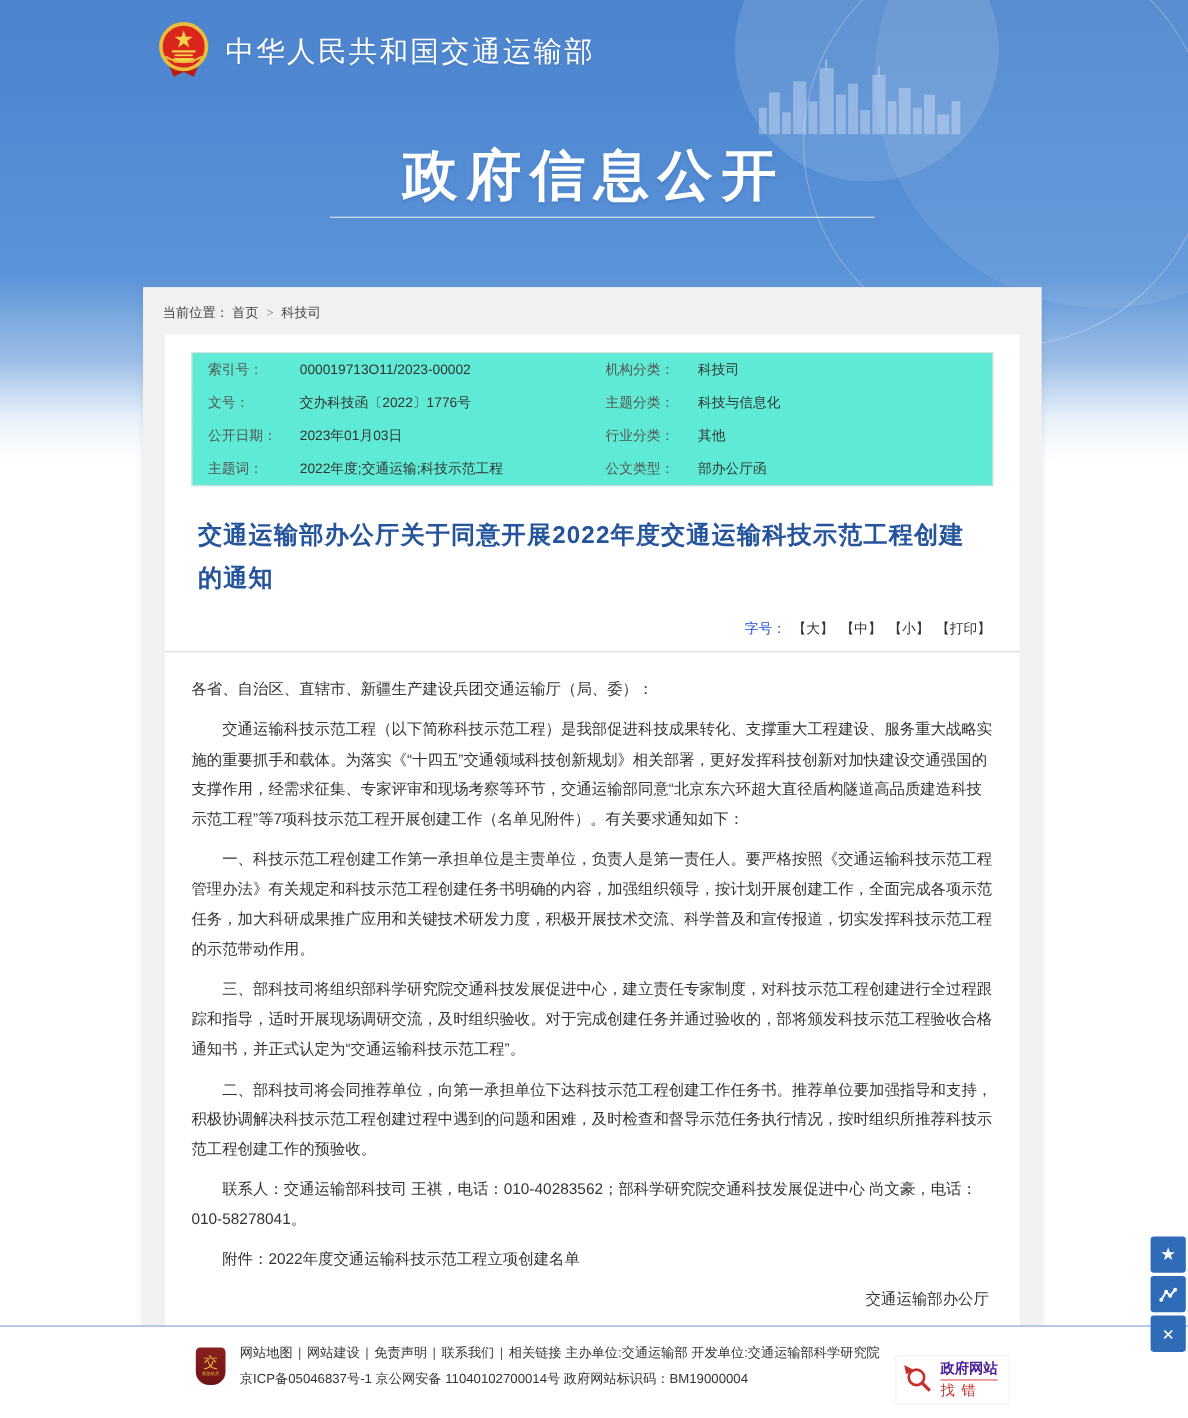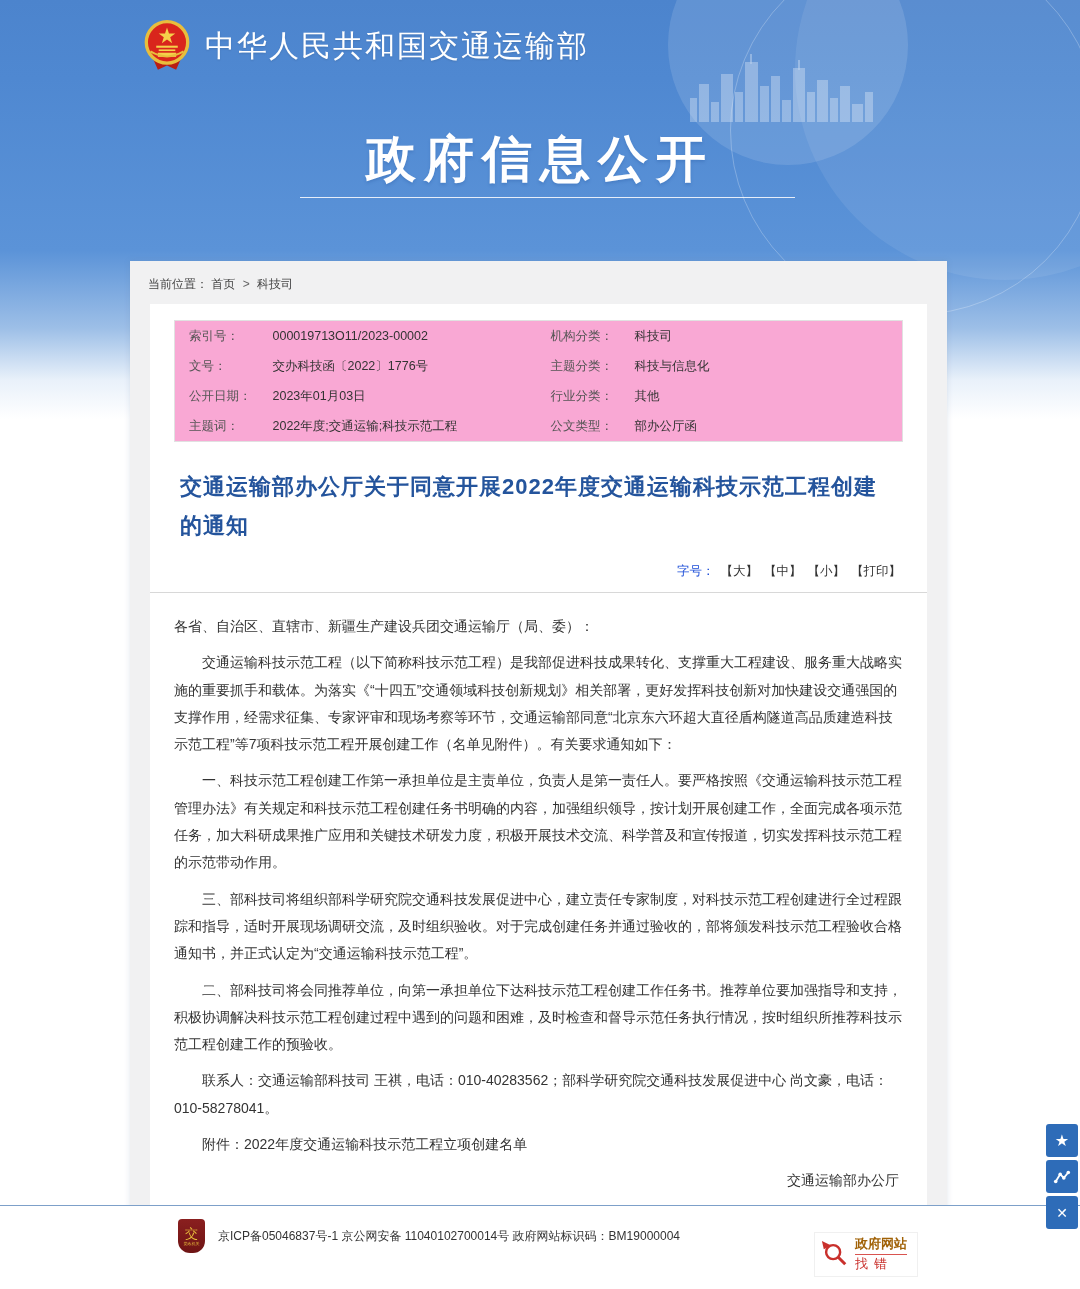--- a/index.html
+++ b/index.html
@@ -10,36 +10,36 @@
   .hero { position:absolute; top:0; left:0; width:1080px; height:432px; overflow:hidden;
     background:linear-gradient(180deg,#4c84cd 0%,#4f88d1 18%,#5b93d8 58%,#9dbfe7 76%,#e9f1fa 88%,#ffffff 97%); }
   .circle-a { position:absolute; left:668px; top:-75px; width:240px; height:240px; border-radius:50%;
     background:rgba(255,255,255,0.12); }
   .circle-b { position:absolute; left:730px; top:-55px; width:370px; height:370px; border-radius:50%;
     border:1px solid rgba(255,255,255,0.25); }
   .circle-c { position:absolute; left:795px; top:-140px; width:420px; height:420px; border-radius:50%;
     background:rgba(255,255,255,0.08); }
   .skyline { position:absolute; left:688px; top:52px; opacity:0.55; }
   .brand { position:absolute; top:20px; left:142px; display:flex; align-items:center; cursor:pointer; }
-  .site-name { color:#ffffff; font-size:30px; letter-spacing:2px; margin-left:13px; font-weight:500;
+  .site-name { color:#ffffff; font-size:26px; letter-spacing:2px; margin-left:13px; font-weight:500;
     text-shadow:0 1px 2px rgba(0,0,0,0.12); }
   .hero-title { position:absolute; top:126px; left:0; width:1080px; text-align:center;
     color:#ffffff; font-size:50px; font-weight:bold; letter-spacing:8px; text-shadow:0 2px 3px rgba(30,80,150,0.25); }
   .hero-underline { position:absolute; top:197px; left:300px; width:495px; height:1px;
     background:rgba(255,255,255,0.85); }
 
   
   .card { position:absolute; top:261px; left:130px; width:817px; min-height:944px;
     background:#f1f1f2; box-shadow:0 0 6px rgba(90,120,160,0.18); }
-  .breadcrumb { padding:15px 20px 11px 18px; font-size:12px; color:#444; }
+  .breadcrumb { padding:15px 20px 11px 18px; font-size:12px; color:#444;font-family:Liberation Serif, serif; }
   .breadcrumb a { color:#444; text-decoration:none; cursor:pointer; }
   .breadcrumb .sep { margin:0 4px; color:#666; }
   .panel { margin:0 20px 22px 20px; background:#ffffff; padding:16px 24px 26px 24px; }
 
-  table.meta { width:100%; border-collapse:collapse; border:1px solid #e1e1e1; background:#f9a8d4;
+  table.meta { width:100%; border-collapse:collapse; border:1px solid #e1e1e1; background:#5eead4;
     font-size:12.5px; }
   table.meta th, table.meta td { font-weight:normal; text-align:left; padding:6.5px 6px; color:#333; }
   table.meta th { width:92px; color:#555; padding-left:14px; white-space:nowrap; }
   table.meta td.v1 { width:270px; }
 
   .doc-title { margin:26px 6px 16px 6px; text-align:left; color:#24549c; font-size:22px;
     font-weight:bold; line-height:1.75; letter-spacing:1px; }
   .fontsize-row { text-align:right; font-size:12.5px; color:#333; padding:2px 2px 12px 0; }
   .fontsize-row .lbl { color:#1d4ed8; }
   .fontsize-row .opt { margin-left:6px; cursor:pointer; color:#333; }
@@ -57,21 +57,21 @@
   .f-shield { flex:0 0 auto; width:27px; height:34px; background:linear-gradient(180deg,#8a1f1f,#6e1414);
     border-radius:4px 4px 12px 12px; display:flex; flex-direction:column; align-items:center;
     justify-content:center; color:#e8be3c; font-size:13px; line-height:1; }
   .f-shield small { font-size:4px; color:#e8be3c; margin-top:2px; letter-spacing:0; }
   .f-text { margin-left:13px; font-size:12px; color:#333; line-height:1.9; }
   .f-text a { color:#333; text-decoration:none; cursor:pointer; }
   .f-text .bar { margin:0 5px; color:#555; }
   .badge { position:absolute; left:814px; top:26px; display:flex; align-items:center; background:#fff;
     border:1px solid #f0f0f0; padding:3px 10px 3px 6px; cursor:pointer; }
   .badge-texts { margin-left:6px; font-size:13px; line-height:1.25; }
-  .badge-t1 { color:#a16207; font-weight:bold; border-bottom:1px solid #d9534f; padding-bottom:2px; }
+  .badge-t1 { color:#4c1d95; font-weight:bold; border-bottom:1px solid #d9534f; padding-bottom:2px; }
   .badge-t2 { color:#c9302c; letter-spacing:6px; padding-top:1px; }
 
   
   .floats { position:absolute; left:1046px; top:1124px; z-index:9; }
   .fbtn { width:32px; height:33px; background:#2e6cb8; margin-bottom:3px; border-radius:3px;
     display:flex; align-items:center; justify-content:center; color:#fff; cursor:pointer; }
   .fbtn svg { display:block; }
   .fbtn .glyph { font-size:16px; line-height:1; }
 </style>
 </head>
@@ -173,20 +173,21 @@
         <p class="right">交通运输部办公厅</p>
       </div>
 
   </div>
 </div>
 
 <div class="footer">
   <div class="footer-inner">
     <div class="f-shield">交<small>党政机关</small></div>
     <div class="f-text">
+      <div id="footer-links"><a>网站地图</a><span class="bar">|</span><a>网站建设</a><span class="bar">|</span><a>免责声明</a><span class="bar">|</span><a>联系我们</a><span class="bar">|</span><a>相关链接</a><span> 主办单位:交通运输部 开发单位:交通运输部科学研究院</span></div>
       <div>京ICP备05046837号-1  京公网安备  11040102700014号  政府网站标识码：BM19000004</div>
     </div>
   </div>
   <div class="badge">
     <svg width="28" height="30" viewBox="0 0 30 32">
       <path d="M1,2 L11,7 L3,11 Z" fill="#c9302c"></path>
       <circle cx="13" cy="14" r="7.5" fill="none" stroke="#c9302c" stroke-width="2.6"></circle>
       <line x1="18.5" y1="19.5" x2="26" y2="27" stroke="#c9302c" stroke-width="3.2"></line>
     </svg>
     <div class="badge-texts">

